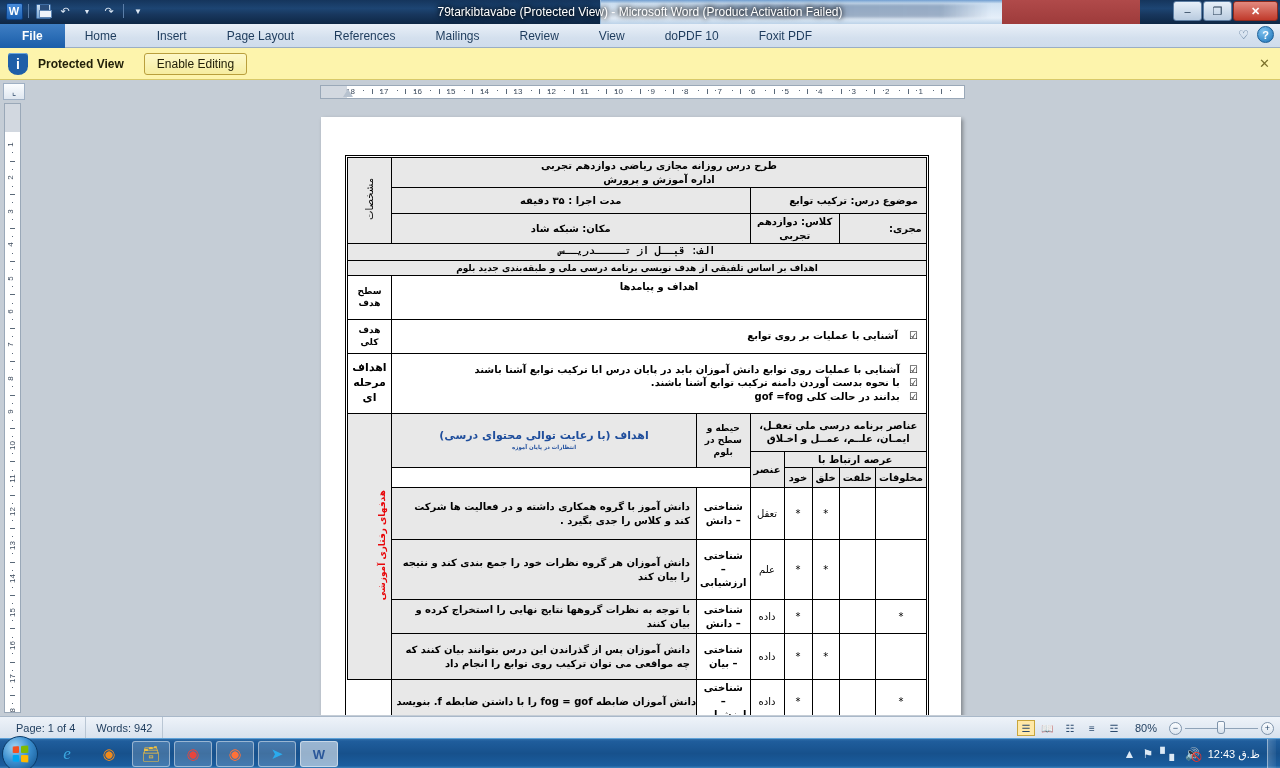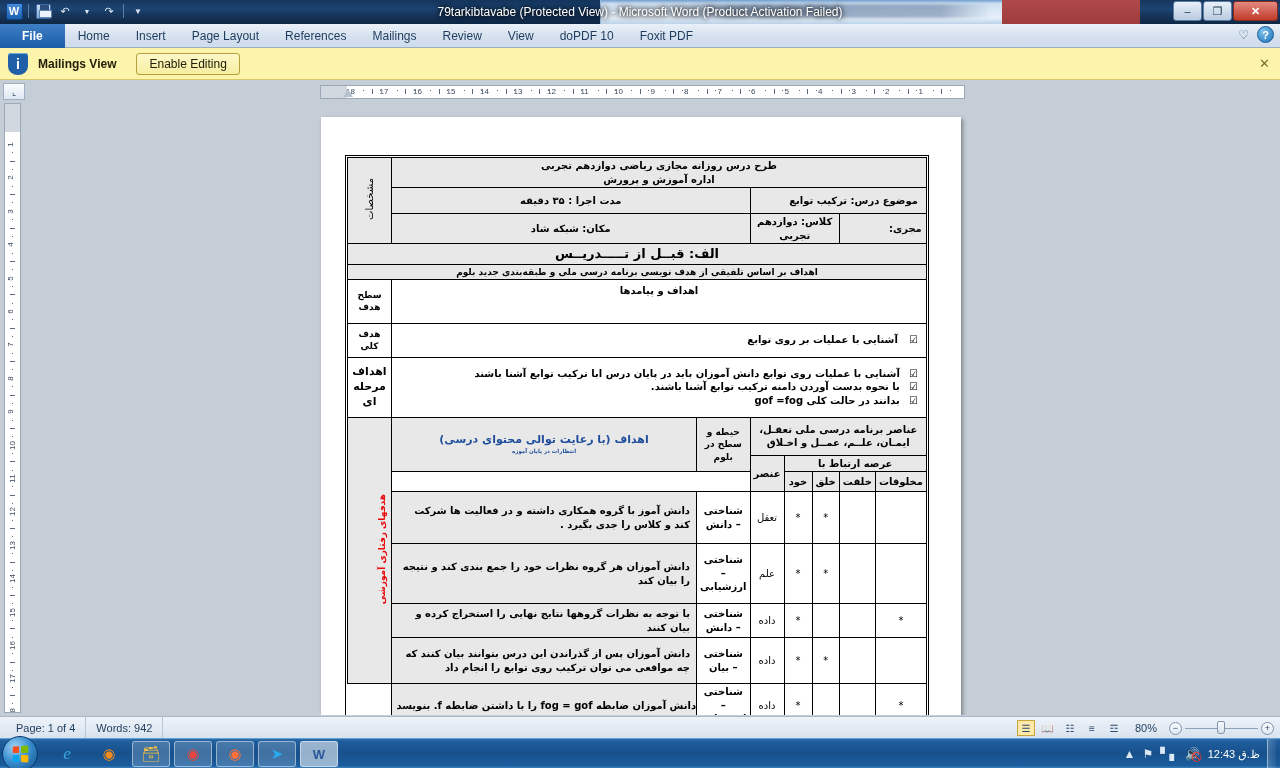--- a/index.html
+++ b/index.html
@@ -56,21 +56,21 @@
          display:flex;align-items:center;justify-content:center;font-size:11px;color:#20364f;}
   .wbtn.close{ width:45px; background:linear-gradient(to bottom,#e38a7f,#c03a2b);border-color:#8d2a1e;color:#fff;font-weight:bold;}
 
   
   #ribbon{
     position:absolute;left:0;top:24px;width:1280px;height:24px;
     background:linear-gradient(to bottom,#e9f0f8,#d4e0ee 60%,#cfdcec);
     border-bottom:1px solid #9aaec4;
   }
   #tabs{ position:absolute;left:0;top:0;display:flex;align-items:stretch;height:24px; }
-  .tab{ padding:0 13px; height:24px; line-height:24px; font-size:12px; color:#1d3b5c;}
+  .tab{ padding:0 20px; height:24px; line-height:24px; font-size:12px; color:#1d3b5c;}
   .tab.file{ background:linear-gradient(to bottom,#3f7fc4,#1a5da9); color:#fff; font-weight:bold; padding:0 22px;}
   #ribbon-right{ position:absolute; right:6px; top:2px; display:flex; align-items:center; gap:8px;}
   .heartb{ font-size:12px; color:#4b6a8d; }
   .helpb{ width:17px;height:17px;border-radius:50%;
           background:radial-gradient(circle at 35% 30%,#7fc2ef,#1a72b8);
           border:1px solid #1b5e96;color:#fff;font-size:11px;font-weight:bold;
           display:flex;align-items:center;justify-content:center;}
 
   
   #pvbar{
@@ -258,21 +258,21 @@
       <div class="tab">Foxit PDF</div>
     </div>
   <div id="ribbon-right">
     <div class="heartb">♡</div>
     <div class="helpb">?</div>
   </div>
 </div>
 
 <div id="pvbar">
   <div id="pv-shield">i</div>
-  <div id="pv-title">Mailings View</div>
+  <div id="pv-title">Protected View</div>
   <div id="pv-enable">Enable Editing</div>
   <div id="pv-close">✕</div>
 </div>
 
 <div id="hruler-wrap">
   <div id="corner-btn">⌞</div>
   <div id="hruler">
     <div class="greyzone"></div>
     <div class="ticks" id="hticks">
         <span class="num" style="left: 25px;">18</span>
@@ -447,21 +447,21 @@
         <td class="hdr-grey ctr bold" colspan="3" style="width:118px;">مدت اجرا :  ۳۵ دقیقه</td>
       </tr>
 
       <tr>
         <td class="hdr-grey bold ctr" colspan="2" style="height:16px;padding-left:48px;">مجری:</td>
         <td class="hdr-grey bold ctr" colspan="3">کلاس: دوازدهم تجربی</td>
         <td class="hdr-grey bold ctr" colspan="3">مکان: شبکه شاد</td>
       </tr>
 
       <tr>
-        <td class="hdr-grey ctr blue" colspan="9" style="height:14px;font-size:13px;">الف: قبــل از تـــــدریــس</td>
+        <td class="hdr-grey ctr blue" colspan="9" style="height:14px;font-size:10px;font-family:Liberation Mono, monospace;">الف: قبــل از تـــــدریــس</td>
       </tr>
 
       <tr>
         <td class="hdr-grey ctr bold" colspan="9" style="height:14px;font-size:9px;">اهداف بر اساس تلفیقی از هدف نویسی برنامه درسی ملی و طبقه‌بندی جدید بلوم</td>
       </tr>
 
       <tr>
         <td colspan="8" class="ctr bold" style="height:44px;vertical-align:top;padding-top:4px;">اهداف و پیامدها</td>
         <td class="ctr bold" style="width:44px;font-size:9px;">سطح هدف</td>
       </tr>

